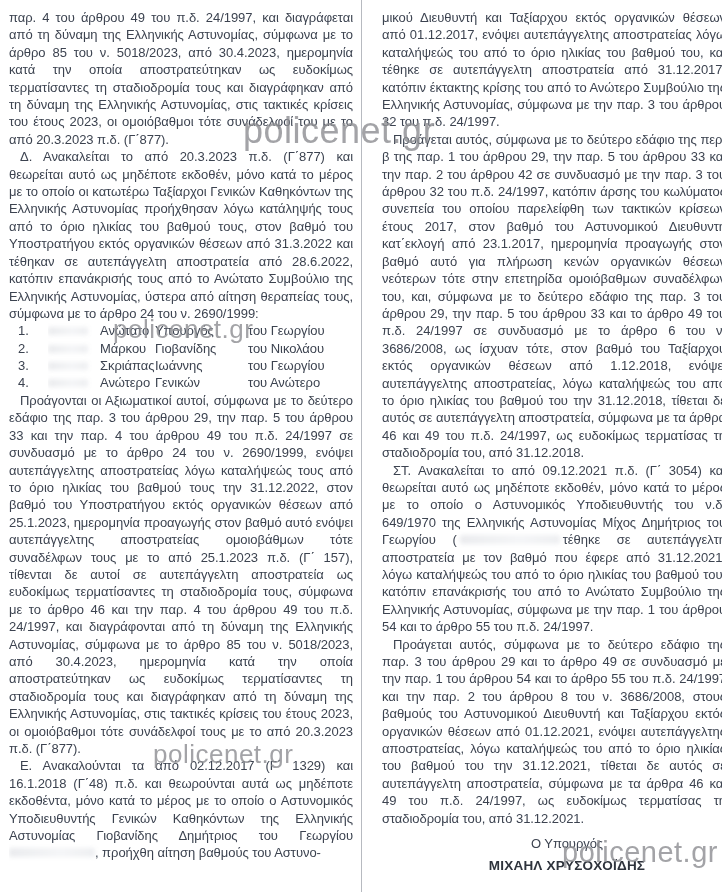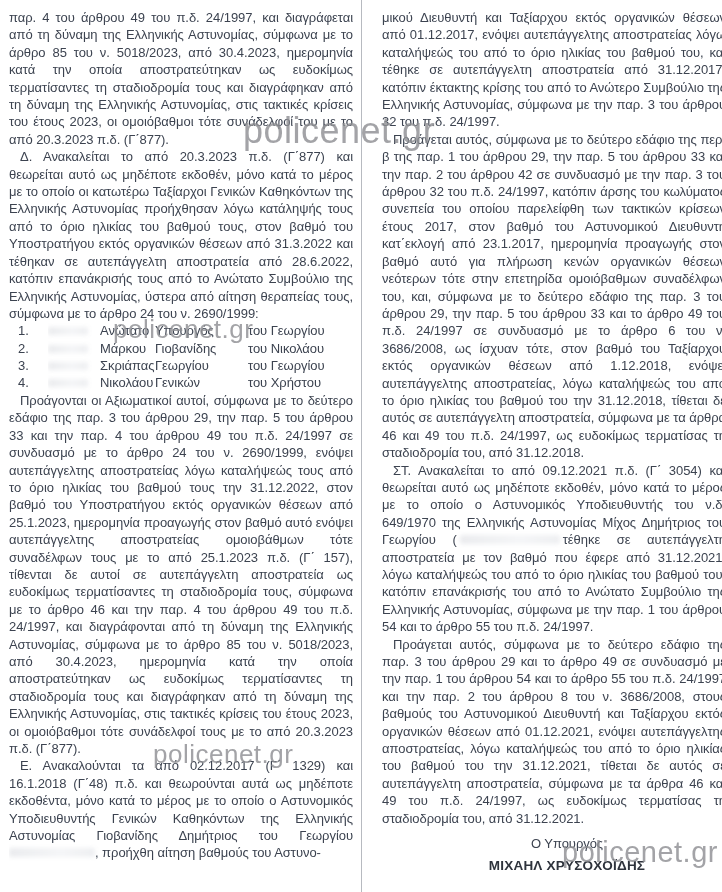--- a/index.html
+++ b/index.html
@@ -92,29 +92,29 @@
         <span>2.</span>
         <span><i class="smudge smudge-list"></i></span>
         <span>Μάρκου</span>
         <span>Γιοβανίδης</span>
         <span>του Νικολάου</span>
       </div>
       <div class="officer-row">
         <span>3.</span>
         <span><i class="smudge smudge-list"></i></span>
         <span>Σκριάπας</span>
-        <span>Γεωργίου</span>
+        <span>Ιωάννης</span>
         <span>του Γεωργίου</span>
       </div>
       <div class="officer-row">
         <span>4.</span>
         <span><i class="smudge smudge-list"></i></span>
-        <span>Νικολάου</span>
+        <span>Ανώτερο</span>
         <span>Γενικών</span>
-        <span>του Χρήστου</span>
+        <span>του Ανώτερο</span>
       </div>
     </div>
 
     <p class="ind">Προάγονται οι Αξιωματικοί αυτοί, σύμφωνα με το δεύτερο εδάφιο της παρ. 3 του άρθρου 29, την παρ. 5 του άρθρου 33 και την παρ. 4 του άρθρου 49 του π.δ. 24/1997 σε συνδυασμό με το άρθρο 24 του ν. 2690/1999, ενόψει αυτεπάγγελτης αποστρατείας λόγω καταλήψεώς τους από το όριο ηλικίας του βαθμού τους την 31.12.2022, στον βαθμό του Υποστρατήγου εκτός οργανικών θέσεων από 25.1.2023, ημερομηνία προαγωγής στον βαθμό αυτό ενόψει αυτεπάγγελτης αποστρατείας ομοιοβάθμων τότε συναδέλφων τους με το από 25.1.2023 π.δ. (Γ΄ 157), τίθενται δε αυτοί σε αυτεπάγγελτη αποστρατεία ως ευδοκίμως τερματίσαντες τη σταδιοδρομία τους, σύμφωνα με το άρθρο 46 και την παρ. 4 του άρθρου 49 του π.δ. 24/1997, και διαγράφονται από τη δύναμη της Ελληνικής Αστυνομίας, σύμφωνα με το άρθρο 85 του ν. 5018/2023, από 30.4.2023, ημερομηνία κατά την οποία αποστρατεύτηκαν ως ευδοκίμως τερματίσαντες τη σταδιοδρομία τους και διαγράφηκαν από τη δύναμη της Ελληνικής Αστυνομίας, στις τακτικές κρίσεις του έτους 2023, οι ομοιόβαθμοι τότε συνάδελφοί τους με το από 20.3.2023 π.δ. (Γ΄877).</p>
     <p class="ind"><span>Ε. Ανακαλούνται τα από 02.12.2017 (Γ΄ 1329) και 16.1.2018 (Γ΄48) π.δ. και θεωρούνται αυτά ως μηδέποτε εκδοθέντα, μόνο κατά το μέρος με το οποίο ο Αστυνομικός Υποδιευθυντής Γενικών Καθηκόντων της Ελληνικής Αστυνομίας Γιοβανίδης Δημήτριος του Γεωργίου</span> <i class="smudge smudge-e"></i><span>, προήχθη αίτηση βαθμούς του Αστυνο-</span></p>
   </div>
 
   <div class="col col-right">
     <p>μικού Διευθυντή και Ταξίαρχου εκτός οργανικών θέσεων από 01.12.2017, ενόψει αυτεπάγγελτης αποστρατείας λόγω καταλήψεώς του από το όριο ηλικίας του βαθμού του, και τέθηκε σε αυτεπάγγελτη αποστρατεία από 31.12.2017, κατόπιν έκτακτης κρίσης του από το Ανώτερο Συμβούλιο της Ελληνικής Αστυνομίας, σύμφωνα με την παρ. 3 του άρθρου 32 του π.δ. 24/1997.</p>
     <p class="ind">Προάγεται αυτός, σύμφωνα με το δεύτερο εδάφιο της περ. β της παρ. 1 του άρθρου 29, την παρ. 5 του άρθρου 33 και την παρ. 2 του άρθρου 42 σε συνδυασμό με την παρ. 3 του άρθρου 32 του π.δ. 24/1997, κατόπιν άρσης του κωλύματος συνεπεία του οποίου παρελείφθη των τακτικών κρίσεων έτους 2017, στον βαθμό του Αστυνομικού Διευθυντή κατ΄εκλογή από 23.1.2017, ημερομηνία προαγωγής στον βαθμό αυτό για πλήρωση κενών οργανικών θέσεων νεότερων τότε στην επετηρίδα ομοιόβαθμων συναδέλφων του, και, σύμφωνα με το δεύτερο εδάφιο της παρ. 3 του άρθρου 29, την παρ. 5 του άρθρου 33 και το άρθρο 49 του π.δ. 24/1997 σε συνδυασμό με το άρθρο 6 του ν. 3686/2008, ως ίσχυαν τότε, στον βαθμό του Ταξίαρχου εκτός οργανικών θέσεων από 1.12.2018, ενόψει αυτεπάγγελτης αποστρατείας, λόγω καταλήψεώς του από το όριο ηλικίας του βαθμού του την 31.12.2018, τίθεται δε αυτός σε αυτεπάγγελτη αποστρατεία, σύμφωνα με τα άρθρα 46 και 49 του π.δ. 24/1997, ως ευδοκίμως τερματίσας τη σταδιοδρομία του, από 31.12.2018.</p>

